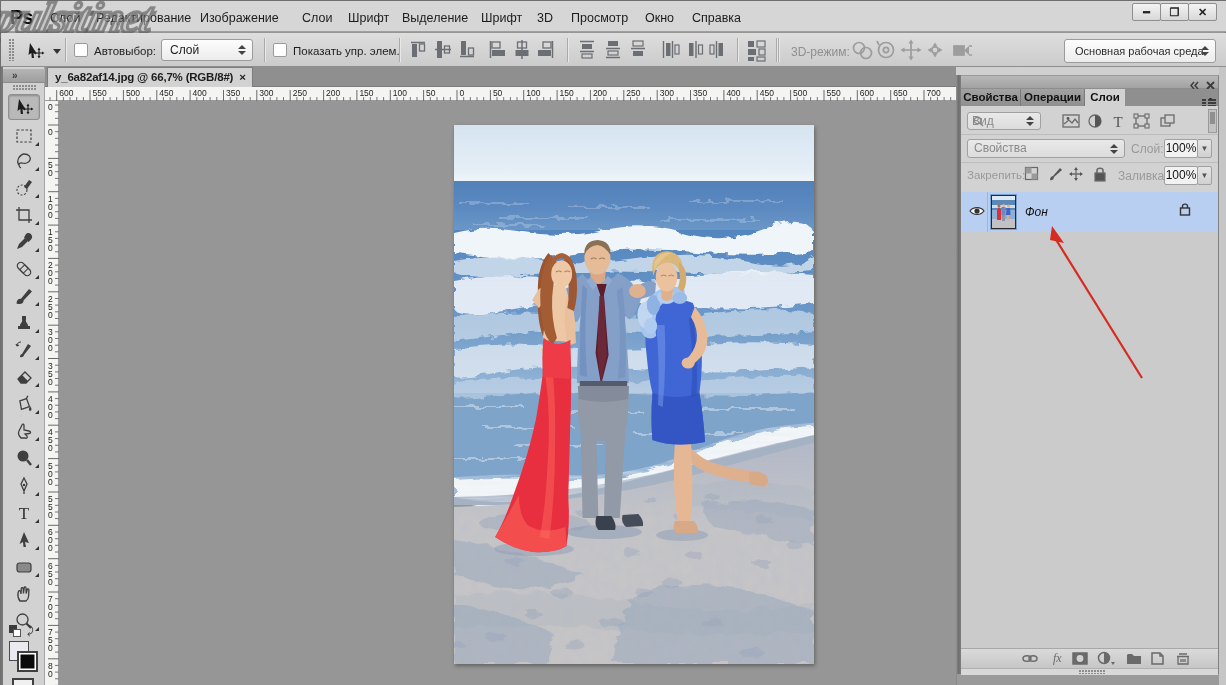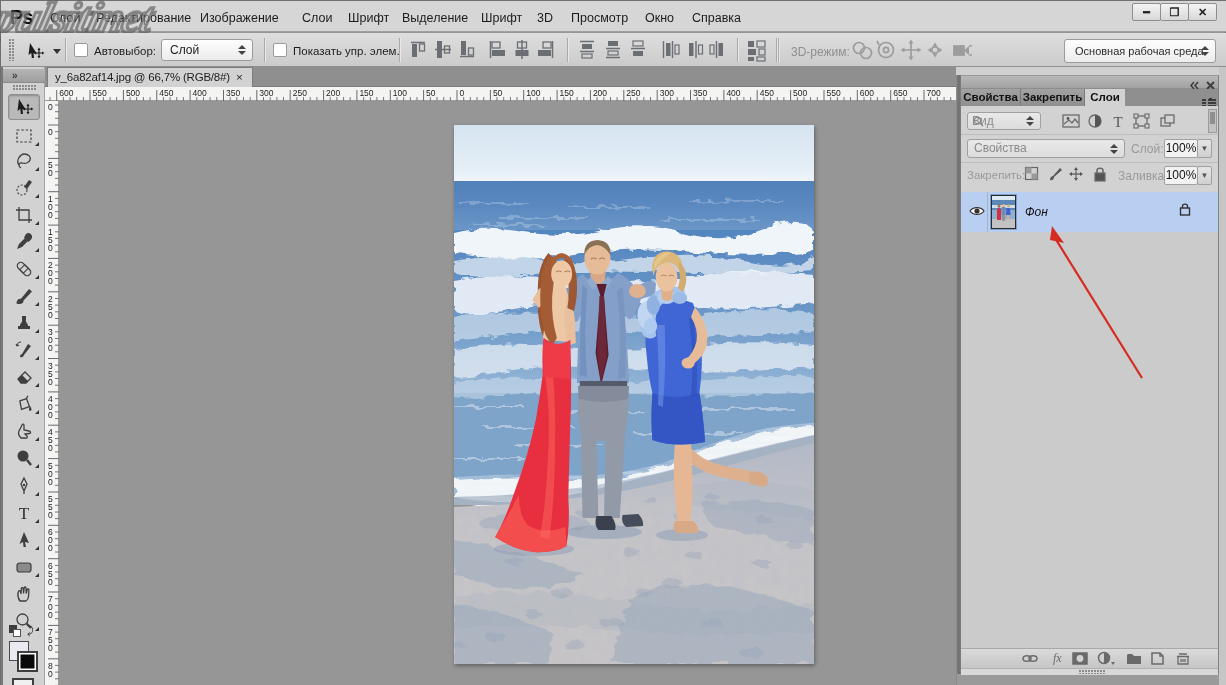--- a/index.html
+++ b/index.html
@@ -20,21 +20,21 @@
 .olabel{font-size:11.5px;color:#1d1d1d}
 .dd{border:1px solid #9b9b9b;background:linear-gradient(#fdfdfd,#ececec);border-radius:3px;font-size:12px;color:#1d1d1d;white-space:nowrap;overflow:hidden}
 .updn{position:absolute;right:6px;top:50%;margin-top:-5px;width:8px;height:10px}.updn:before{content:"";position:absolute;left:0;top:0;border-left:4px solid transparent;border-right:4px solid transparent;border-bottom:4px solid #444}.updn:after{content:"";position:absolute;left:0;bottom:0;border-left:4px solid transparent;border-right:4px solid transparent;border-top:4px solid #444}
 .grip{background-image:radial-gradient(circle at 1px 1px,#8c8c8c 35%,transparent 40%);background-size:3px 3px}
 
 #toolbar{left:0;top:66px;width:44px;height:619px;background:#d2d2d2;border-right:1px solid #a3a3a3;border-left:2px solid #787878}
 #tbhead{left:2px;top:68px;width:42px;height:14px;background:linear-gradient(#b5b5b5,#9e9e9e);border-bottom:1px solid #8b8b8b;color:#3c3c3c;font-size:10px;font-weight:bold;letter-spacing:-2px;padding-left:9px;line-height:13px}
 #movesel{left:7px;width:32px;height:26px;background:#b9b9b9;border:1px solid #8f8f8f;border-radius:3px;box-shadow:inset 0 1px 2px rgba(0,0,0,.25)}
 
 #tabbar{left:44px;top:66px;width:912px;height:20px;background:#8f8f8f;border-bottom:1px solid #7c7c7c}
-#doctab{left:46px;top:66px;width:206px;height:20px;background:#d2d2d2;border:1px solid #7c7c7c;border-bottom:none;font-size:11.5px;color:#1c1c1c;line-height:19px;padding-left:7px;font-weight:normal;white-space:nowrap;overflow:hidden;letter-spacing:-0.2px}
+#doctab{left:46px;top:66px;width:206px;height:20px;background:#d2d2d2;border:1px solid #7c7c7c;border-bottom:none;font-size:11.5px;color:#1c1c1c;line-height:19px;padding-left:7px;font-weight:bold;white-space:nowrap;overflow:hidden;letter-spacing:-0.2px}
 #hruler{left:44px;top:86px;width:912px;height:14px;background:#f4f4f3;border-bottom:1px solid #9c9c9c}
 #vruler{left:44px;top:100px;width:14px;height:585px;background:#f4f4f3;border-right:1px solid #9c9c9c}
 #canvas{left:58px;top:100px;width:898px;height:585px;background:#969696}
 #photo{left:453px;top:124px;width:360px;height:539px;box-shadow:1px 2px 4px rgba(0,0,0,.35)}
 
 #dockgap{left:955px;top:74px;width:5px;height:611px;background:linear-gradient(90deg,#919191,#6f6f6f 50%,#7e7e7e)}
 #rpanel{left:960px;top:74px;width:258px;height:599px;background:#d2d2d2;border-right:1px solid #828282;border-top:1px solid #9a9a9a}
 #rpedge{left:1218px;top:66px;width:8px;height:619px;background:#c6c6c6}
 #rphead{left:0;top:0;width:257px;height:13px;background:linear-gradient(#b8b8b8,#a2a2a2);border-bottom:1px solid #8d8d8d}
 #rptabs{left:0;top:13px;width:257px;height:17px;background:#8f8f8f}
@@ -808,21 +808,21 @@
     <div class="abs" style="left:956px;top:673px;width:262px;height:12px;background:#9a9a9a"></div>
 <div class="abs" id="rpanel">
   <div class="abs" id="rphead"></div>
       <div class="abs" style="left:228px;top:1px;width:28px;height:11px">
 <svg width="28" height="11">
           <path d="M5 2 L2 5.5 L5 9 M9 2 L6 5.5 L9 9" stroke="#3c3c3c" fill="none" stroke-width="1.5"></path>
 <path d="M18 2 L25 9 M25 2 L18 9" stroke="#3c3c3c" stroke-width="1.8"></path>
         </svg></div>
   <div class="abs" id="rptabs"></div>
   <div class="abs ptab ptabd" style="left:0;width:60px">Свойства</div>
-  <div class="abs ptab ptabd" style="left:60px;width:64px">Закрепить</div>
+  <div class="abs ptab ptabd" style="left:60px;width:64px">Операции</div>
   <div class="abs ptab" style="left:124px;width:40px;background:#d2d2d2">Слои</div>
   <div class="abs" style="left:240px;top:18px"><svg width="16" height="10">
           <path d="M1 2 L5 2 M1 5 L5 5 M1 8 L5 8 M7 2 L15 2 M7 5 L15 5 M7 8 L15 8" stroke="#222" stroke-width="1.4"></path>
           <path d="M8 0 L11 0 L9.5 2 Z" fill="#222"></path>
         </svg></div>
 
   <div class="prow" style="top:30px;height:28px"></div>
   <div class="pbox" style="left:6px;top:36px;width:74px;height:18px;line-height:16px"><svg width="11" height="11" style="position:absolute;left:5px;top:3px">
           <circle cx="4.5" cy="4.5" r="3.2" stroke="#8a8a8a" fill="none" stroke-width="1.4"></circle>
           <path d="M7 7 L10 10" stroke="#8a8a8a" stroke-width="1.6"></path>

